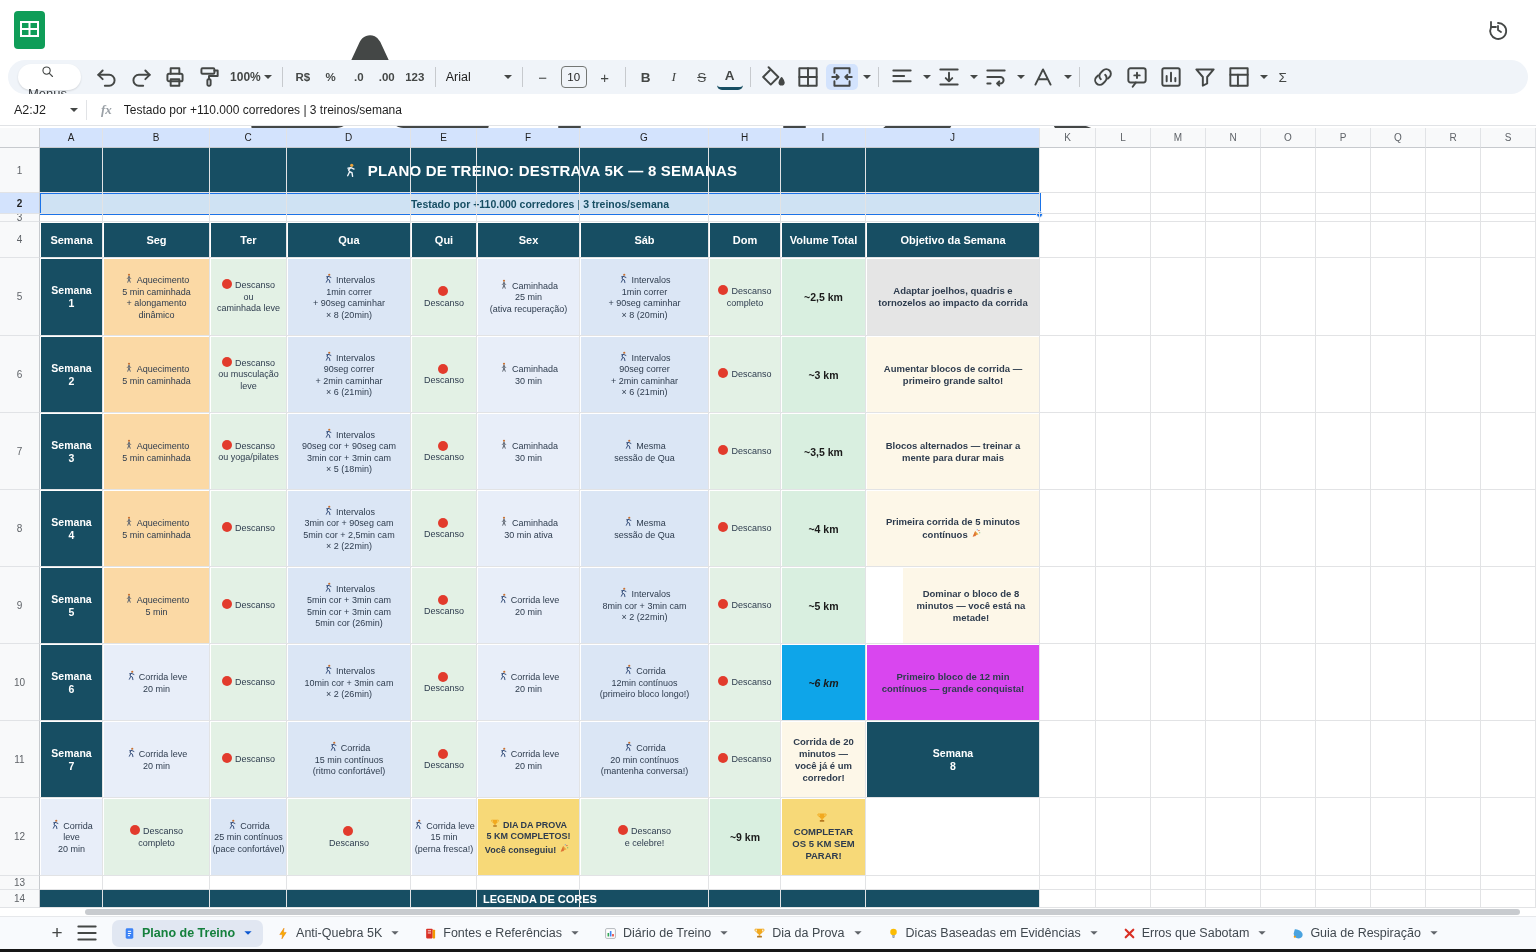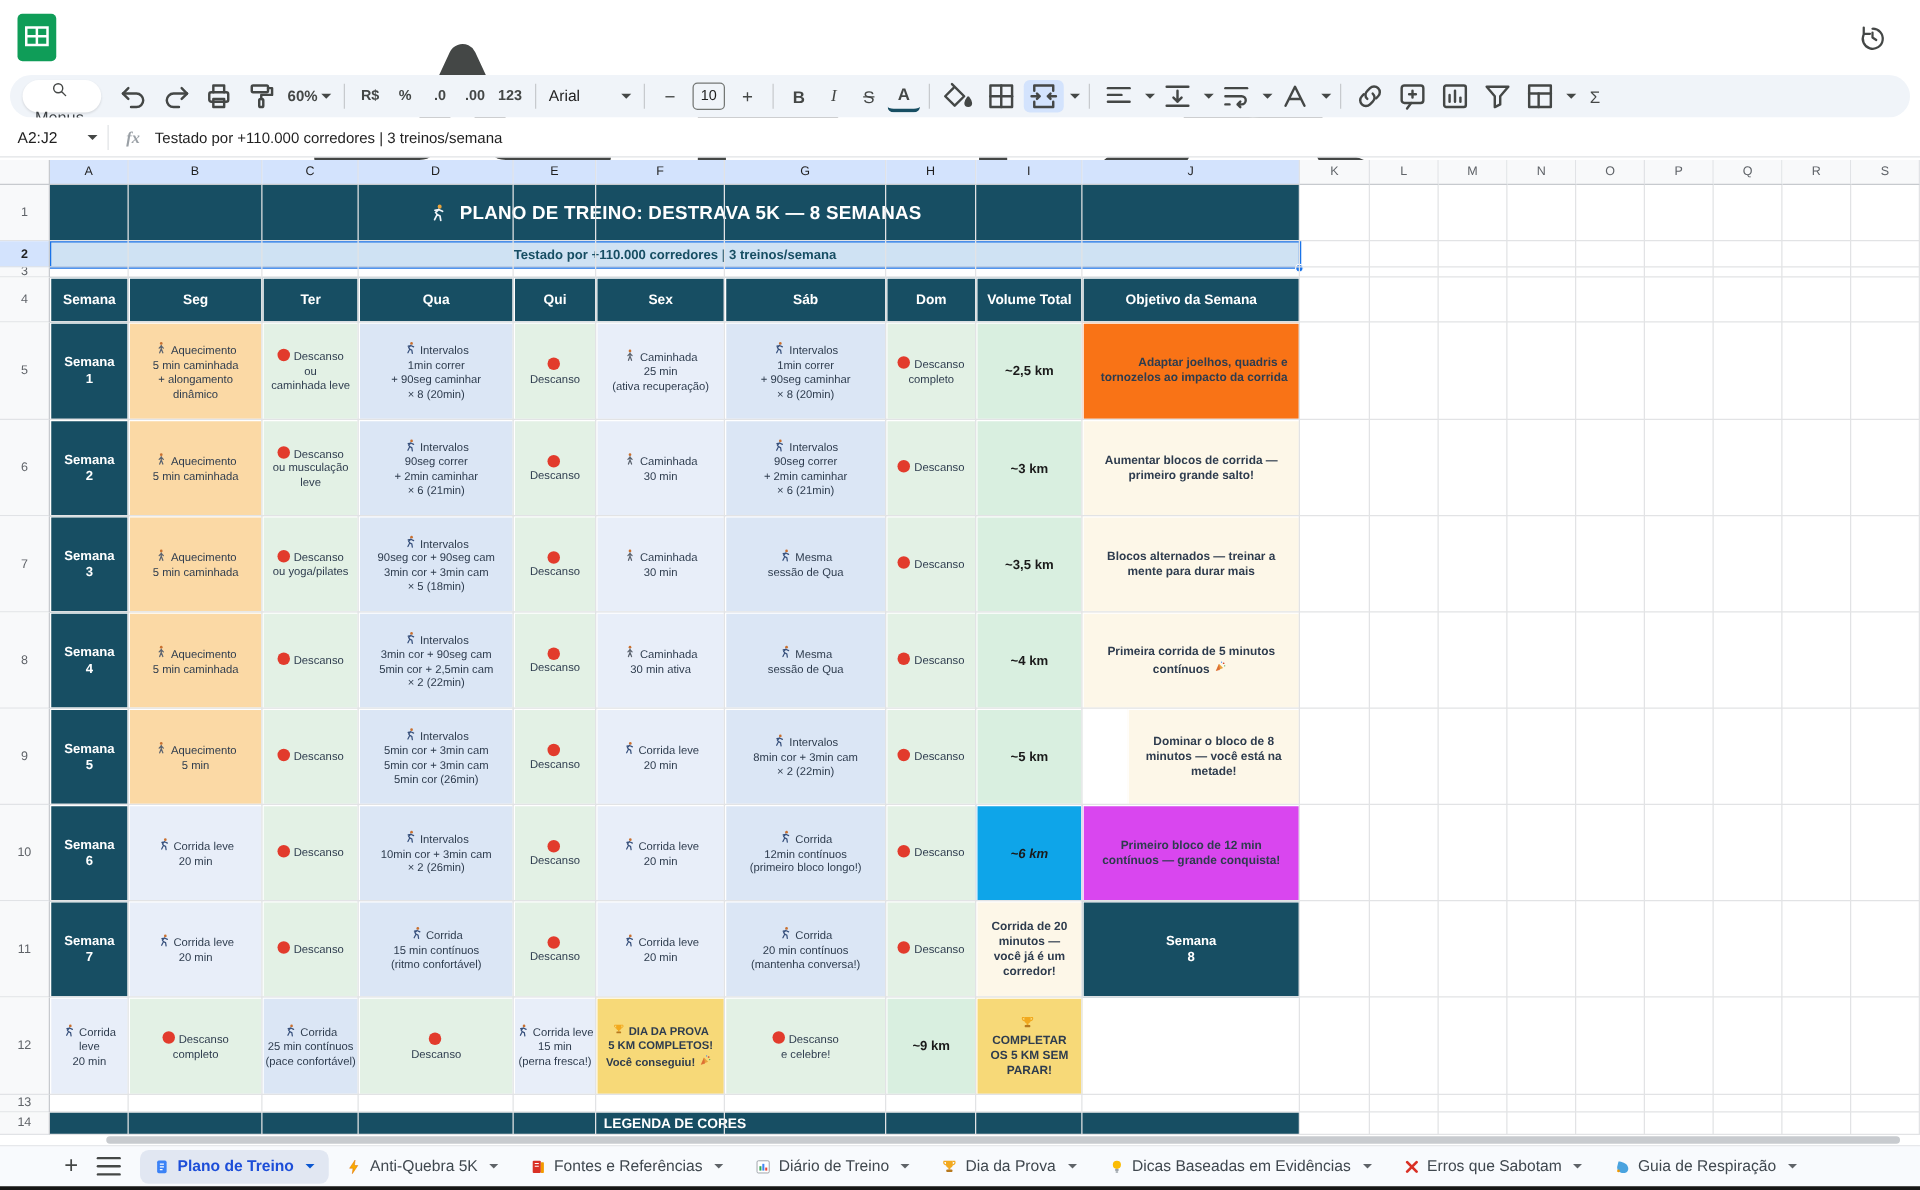--- a/index.html
+++ b/index.html
@@ -75,21 +75,21 @@
 
   
   .hscroll { position:absolute; left:0; right:0; top:780px; height:8px; background:#fff; }
   .hthumb { position:absolute; left:85px; width:1435px; top:1px; height:6px; background:#c8cbcf; border-radius:4px; }
 
   
   .tabbar { position:absolute; top:916px; left:0; width:1536px; height:33px; background:#f8fafd; border-top:1px solid #e6e8eb; display:flex; align-items:center; padding-left:44px; gap:4px; }
   .tab-ctl { width:26px; height:26px; display:flex; align-items:center; justify-content:center; color:#444746; border-radius:50%; }
   .tab-ctl svg { width:16px; height:16px; }
   .stab { display:flex; align-items:center; gap:6px; height:27px; padding:0 11px; border-radius:7px; font-size:12.5px; font-weight:500; color:#40484f; cursor:pointer; white-space:nowrap; }
-  .stab.active { background:#e1e7f2; color:#1d4ed8; font-weight:700; }
+  .stab.active { background:#e1e7f2; color:#15803d; font-weight:700; }
   .stab svg { width:13px; height:13px; }
   .stab .caret { border-top-color:#5f6368; transform:scale(.9); }
   .stab.active .caret { border-top-color:#0b57d0; }
   .bottom-edge { position:absolute; bottom:0; left:0; width:1536px; height:3px; background:#161616; }
 </style>
 </head>
 <body>
 
 <div class="topbar">
   <span class="logo"><svg viewBox="0 0 33 40" style="width:100%;height:100%">
@@ -150,21 +150,21 @@
       </svg>
     </span>
   <span class="tb-btn">
       <svg viewBox="0 0 24 24" fill="none" stroke="#444746" stroke-width="1.8" stroke-linecap="round" stroke-linejoin="round" style="width:100%;height:100%">
         <rect x="5" y="4" width="12" height="5" rx="1"></rect>
         <path d="M17 6h3v5H12v3"></path>
         <rect x="10.5" y="14" width="3" height="6" rx="1"></rect>
       </svg>
     </span>
   <span class="tb-btn">
-      <span class="tb-txt" style="font-size:12px">60%</span>
+      <span class="tb-txt" style="font-size:12px">100%</span>
       <span class="caret"></span>
     </span>
   <span class="tb-sep"></span>
   <span class="tb-btn tb-txt">R$</span>
   <span class="tb-btn tb-txt">%</span>
   <span class="tb-btn tb-txt">.0</span>
   <span class="tb-btn tb-txt">.00</span>
   <span class="tb-btn tb-txt">123</span>
   <span class="tb-sep"></span>
   <span class="tb-btn" style="width:72px;justify-content:space-between">
@@ -351,21 +351,21 @@
             </svg></span>Intervalos</div>
         <div class="tline">1min correr</div>
         <div class="tline">+ 90seg caminhar</div>
         <div class="tline">× 8 (20min)</div>
       </div>
       <div class="tcell" style="background: rgb(227, 241, 229);">
         <div class="tline"><span class="rest-dot"></span>Descanso</div>
         <div class="tline">completo</div>
       </div>
       <div class="tcell tvol" style="background: rgb(217, 239, 224);">~2,5 km</div>
-      <div class="tcell tgoal" style="background: #f97316; text-align: right;">
+      <div class="tcell tgoal" style="background: #e5e5e5;">
         <span>Adaptar joelhos, quadris e tornozelos ao impacto da corrida</span>
       </div>
       <div class="tcell tweek">
         <div>Semana</div>
         <div>2</div>
       </div>
       <div class="tcell" style="background: rgb(251, 217, 165);">
         <div class="tline"><span class="cell-icon"><svg viewBox="0 0 24 26" style="width:100%;height:100%">
               <circle cx="12" cy="4" r="2.6" fill="#c9702f"></circle>
               <path d="M12 7.5 V14 M12 14 L9 22 M12 14 L15 22 M12 9 L8 13 M12 9 L16 13" stroke="#5c6470" stroke-width="2.4" fill="none" stroke-linecap="round"></path>

